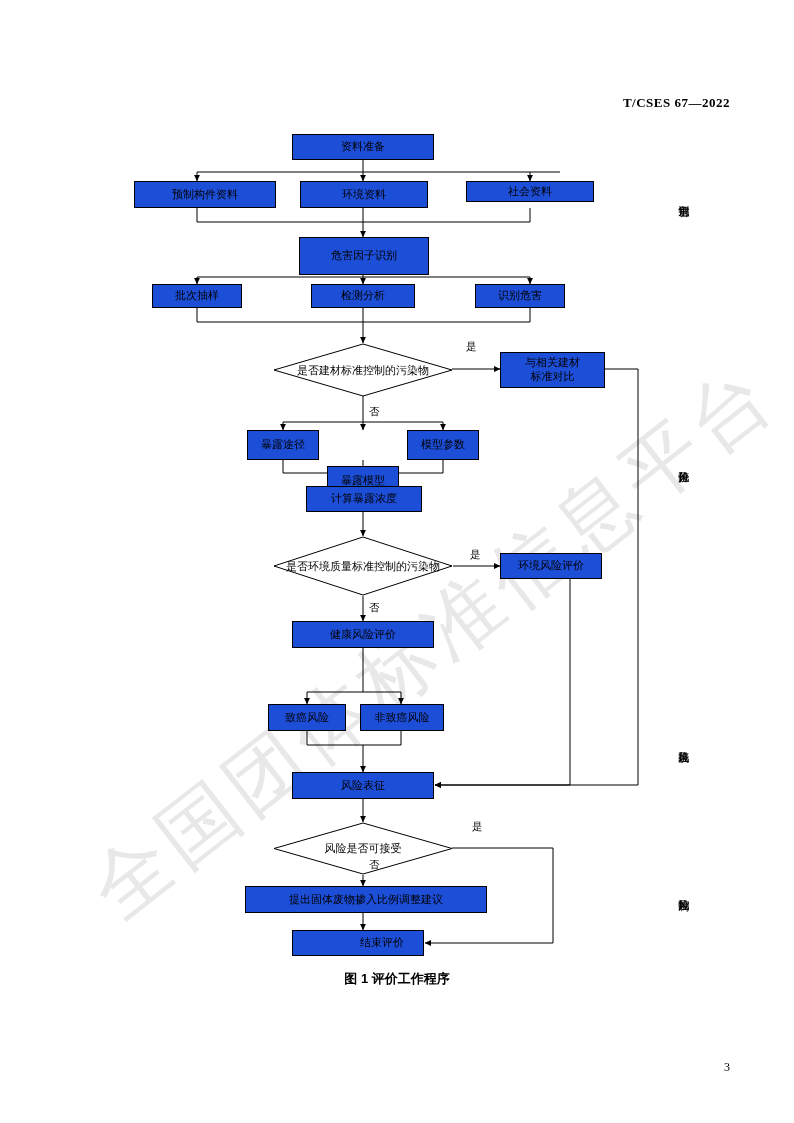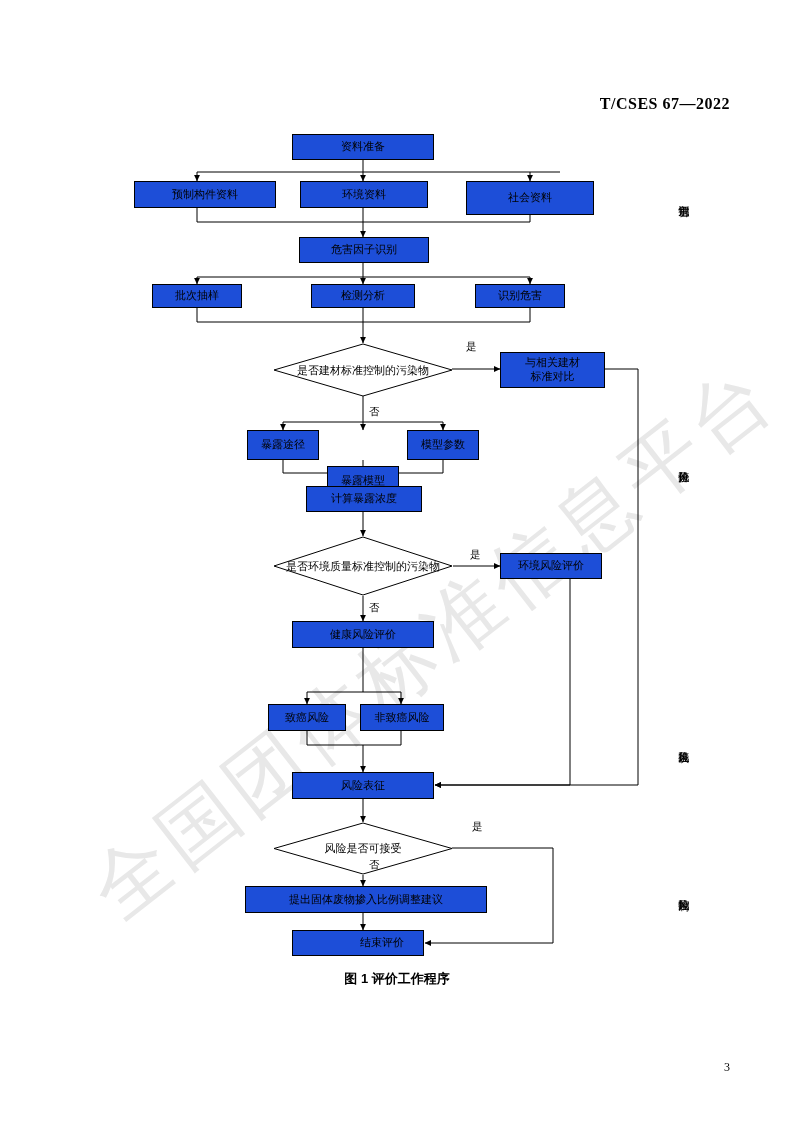--- a/index.html
+++ b/index.html
@@ -27,21 +27,21 @@
     color:#e8e8e8;
     white-space:nowrap;
     transform:rotate(-38deg);
     transform-origin:left top;
     letter-spacing:6px;
   }
 
   .header-right{
     position:absolute;
     right:64px; top:95px;
-    font-size:16px;
+    font-size:13px;
     font-weight:bold;
     font-family:"Liberation Serif", serif;
     letter-spacing:0.5px;
   }
   .page-number{
     position:absolute;
     right:64px; bottom:48px;
     font-size:12px;
   }
   .figure-caption{
@@ -203,25 +203,25 @@
   <div class="node" style="left:292px; top:134px; width:142px; height:26px;">
     <span>资料准备</span>
   </div>
 
   <div class="node" style="left:134px; top:181px; width:142px; height:27px;">
     <span>预制构件资料</span>
   </div>
   <div class="node" style="left:300px; top:181px; width:128px; height:27px;">
     <span>环境资料</span>
   </div>
-  <div class="node" style="left:466px; top:181px; width:128px; height:34px;">
+  <div class="node" style="left:466px; top:181px; width:128px; height:21px;">
     <span>社会资料</span>
   </div>
 
-  <div class="node" style="left:299px; top:237px; width:130px; height:26px;">
+  <div class="node" style="left:299px; top:237px; width:130px; height:38px;">
     <span>危害因子识别</span>
   </div>
 
   <div class="node" style="left:152px; top:284px; width:90px; height:24px;">
     <span>批次抽样</span>
   </div>
   <div class="node" style="left:311px; top:284px; width:104px; height:24px;">
     <span>检测分析</span>
   </div>
   <div class="node" style="left:475px; top:284px; width:90px; height:24px;">

